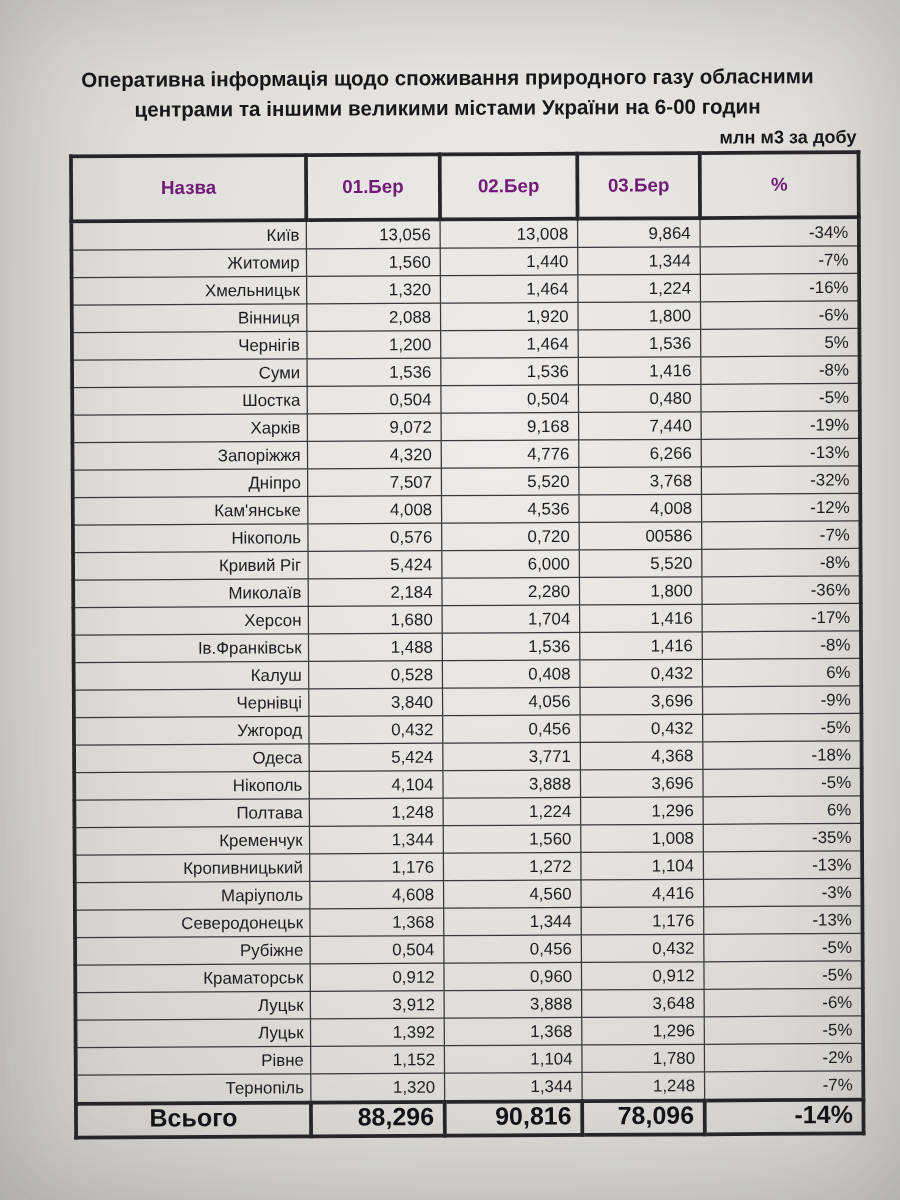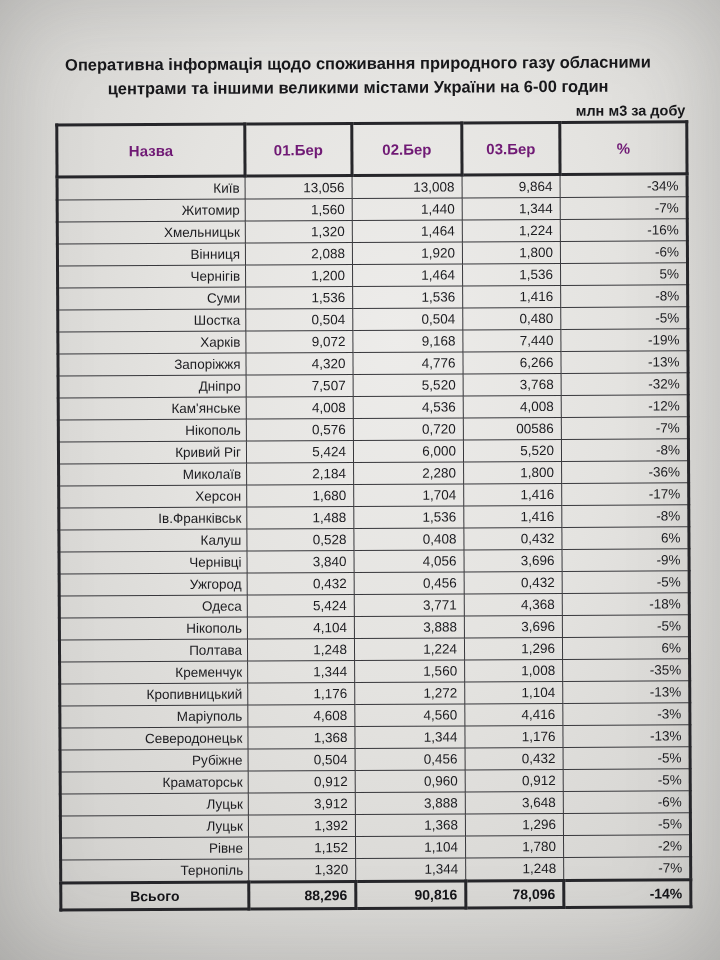--- a/index.html
+++ b/index.html
@@ -63,21 +63,21 @@
     white-space:nowrap;
     overflow:hidden;
     color:#1c1c20;
   }
   table.gas td.name{text-align:right;}
   table.gas td.num{text-align:right;padding-right:7px;}
   table.gas tfoot td{
     border:3px solid #26262a;
     height:24px;
     font-weight:bold;
-    font-size:14px;
+    font-size:20px;
     color:#141418;
   }
   table.gas tfoot td.name{text-align:center;}
 </style>
 </head>
 <body>
 
 <div class="photo"></div>
 
 <div class="sheet">

